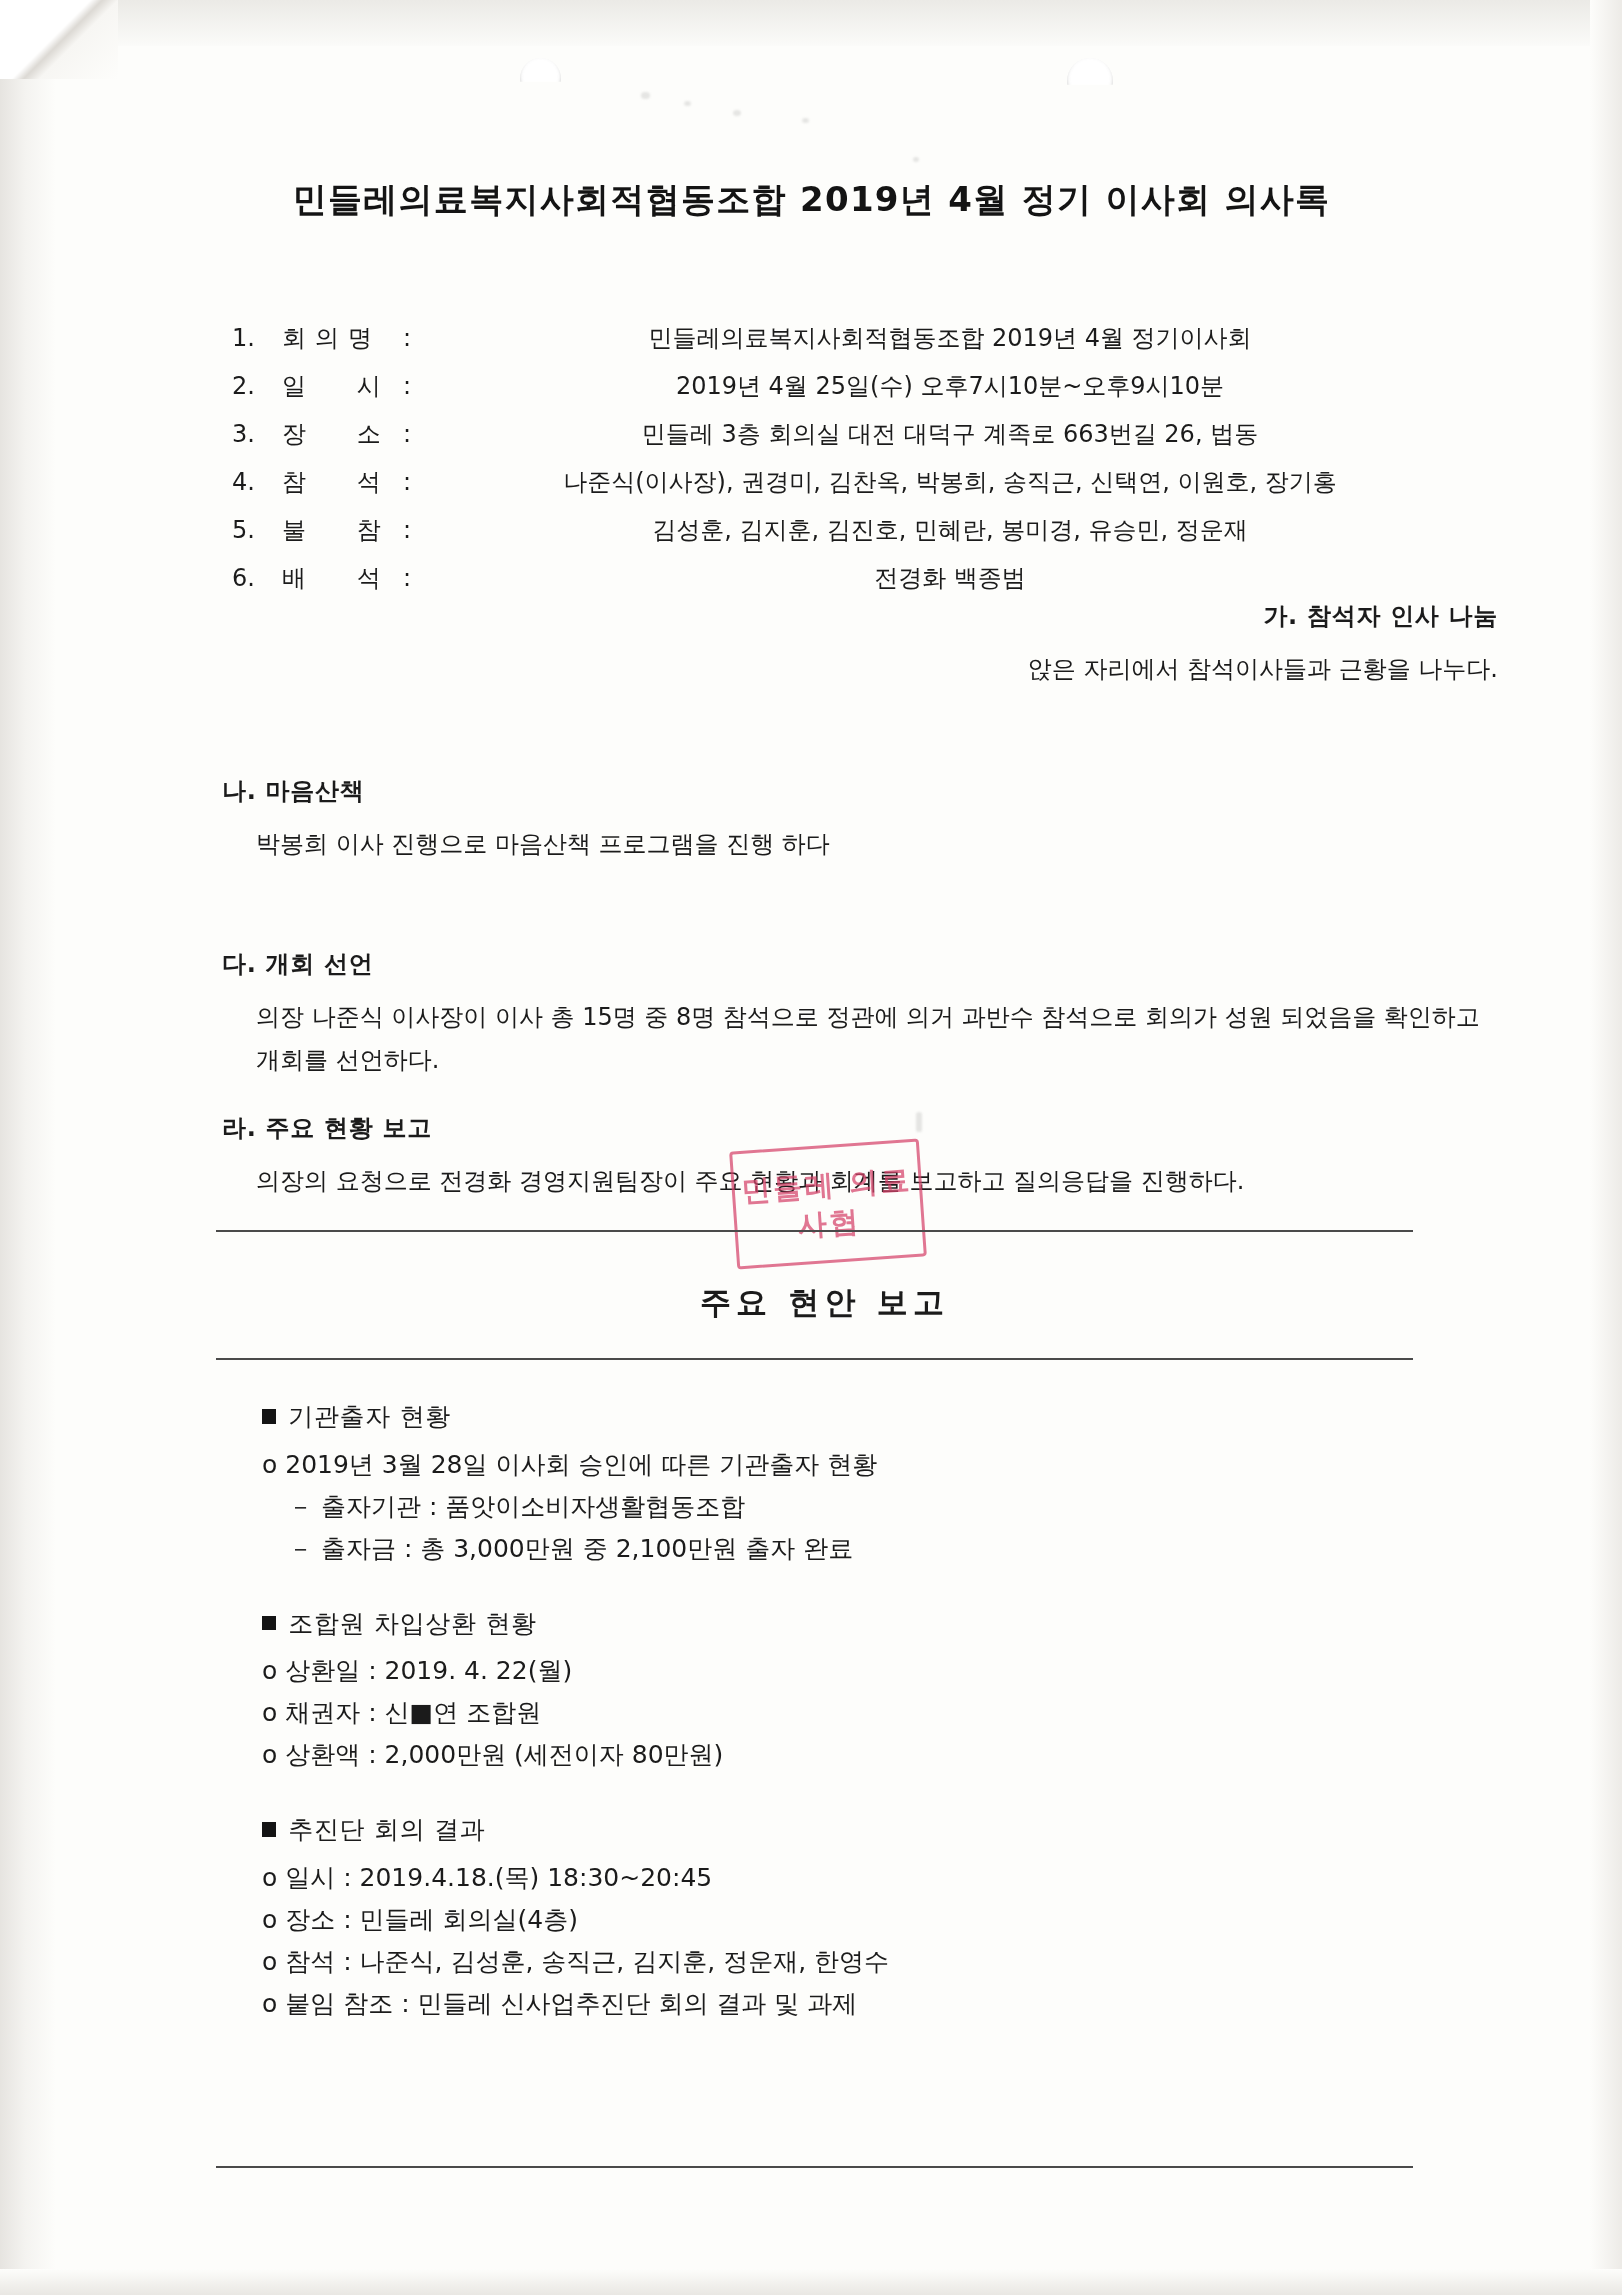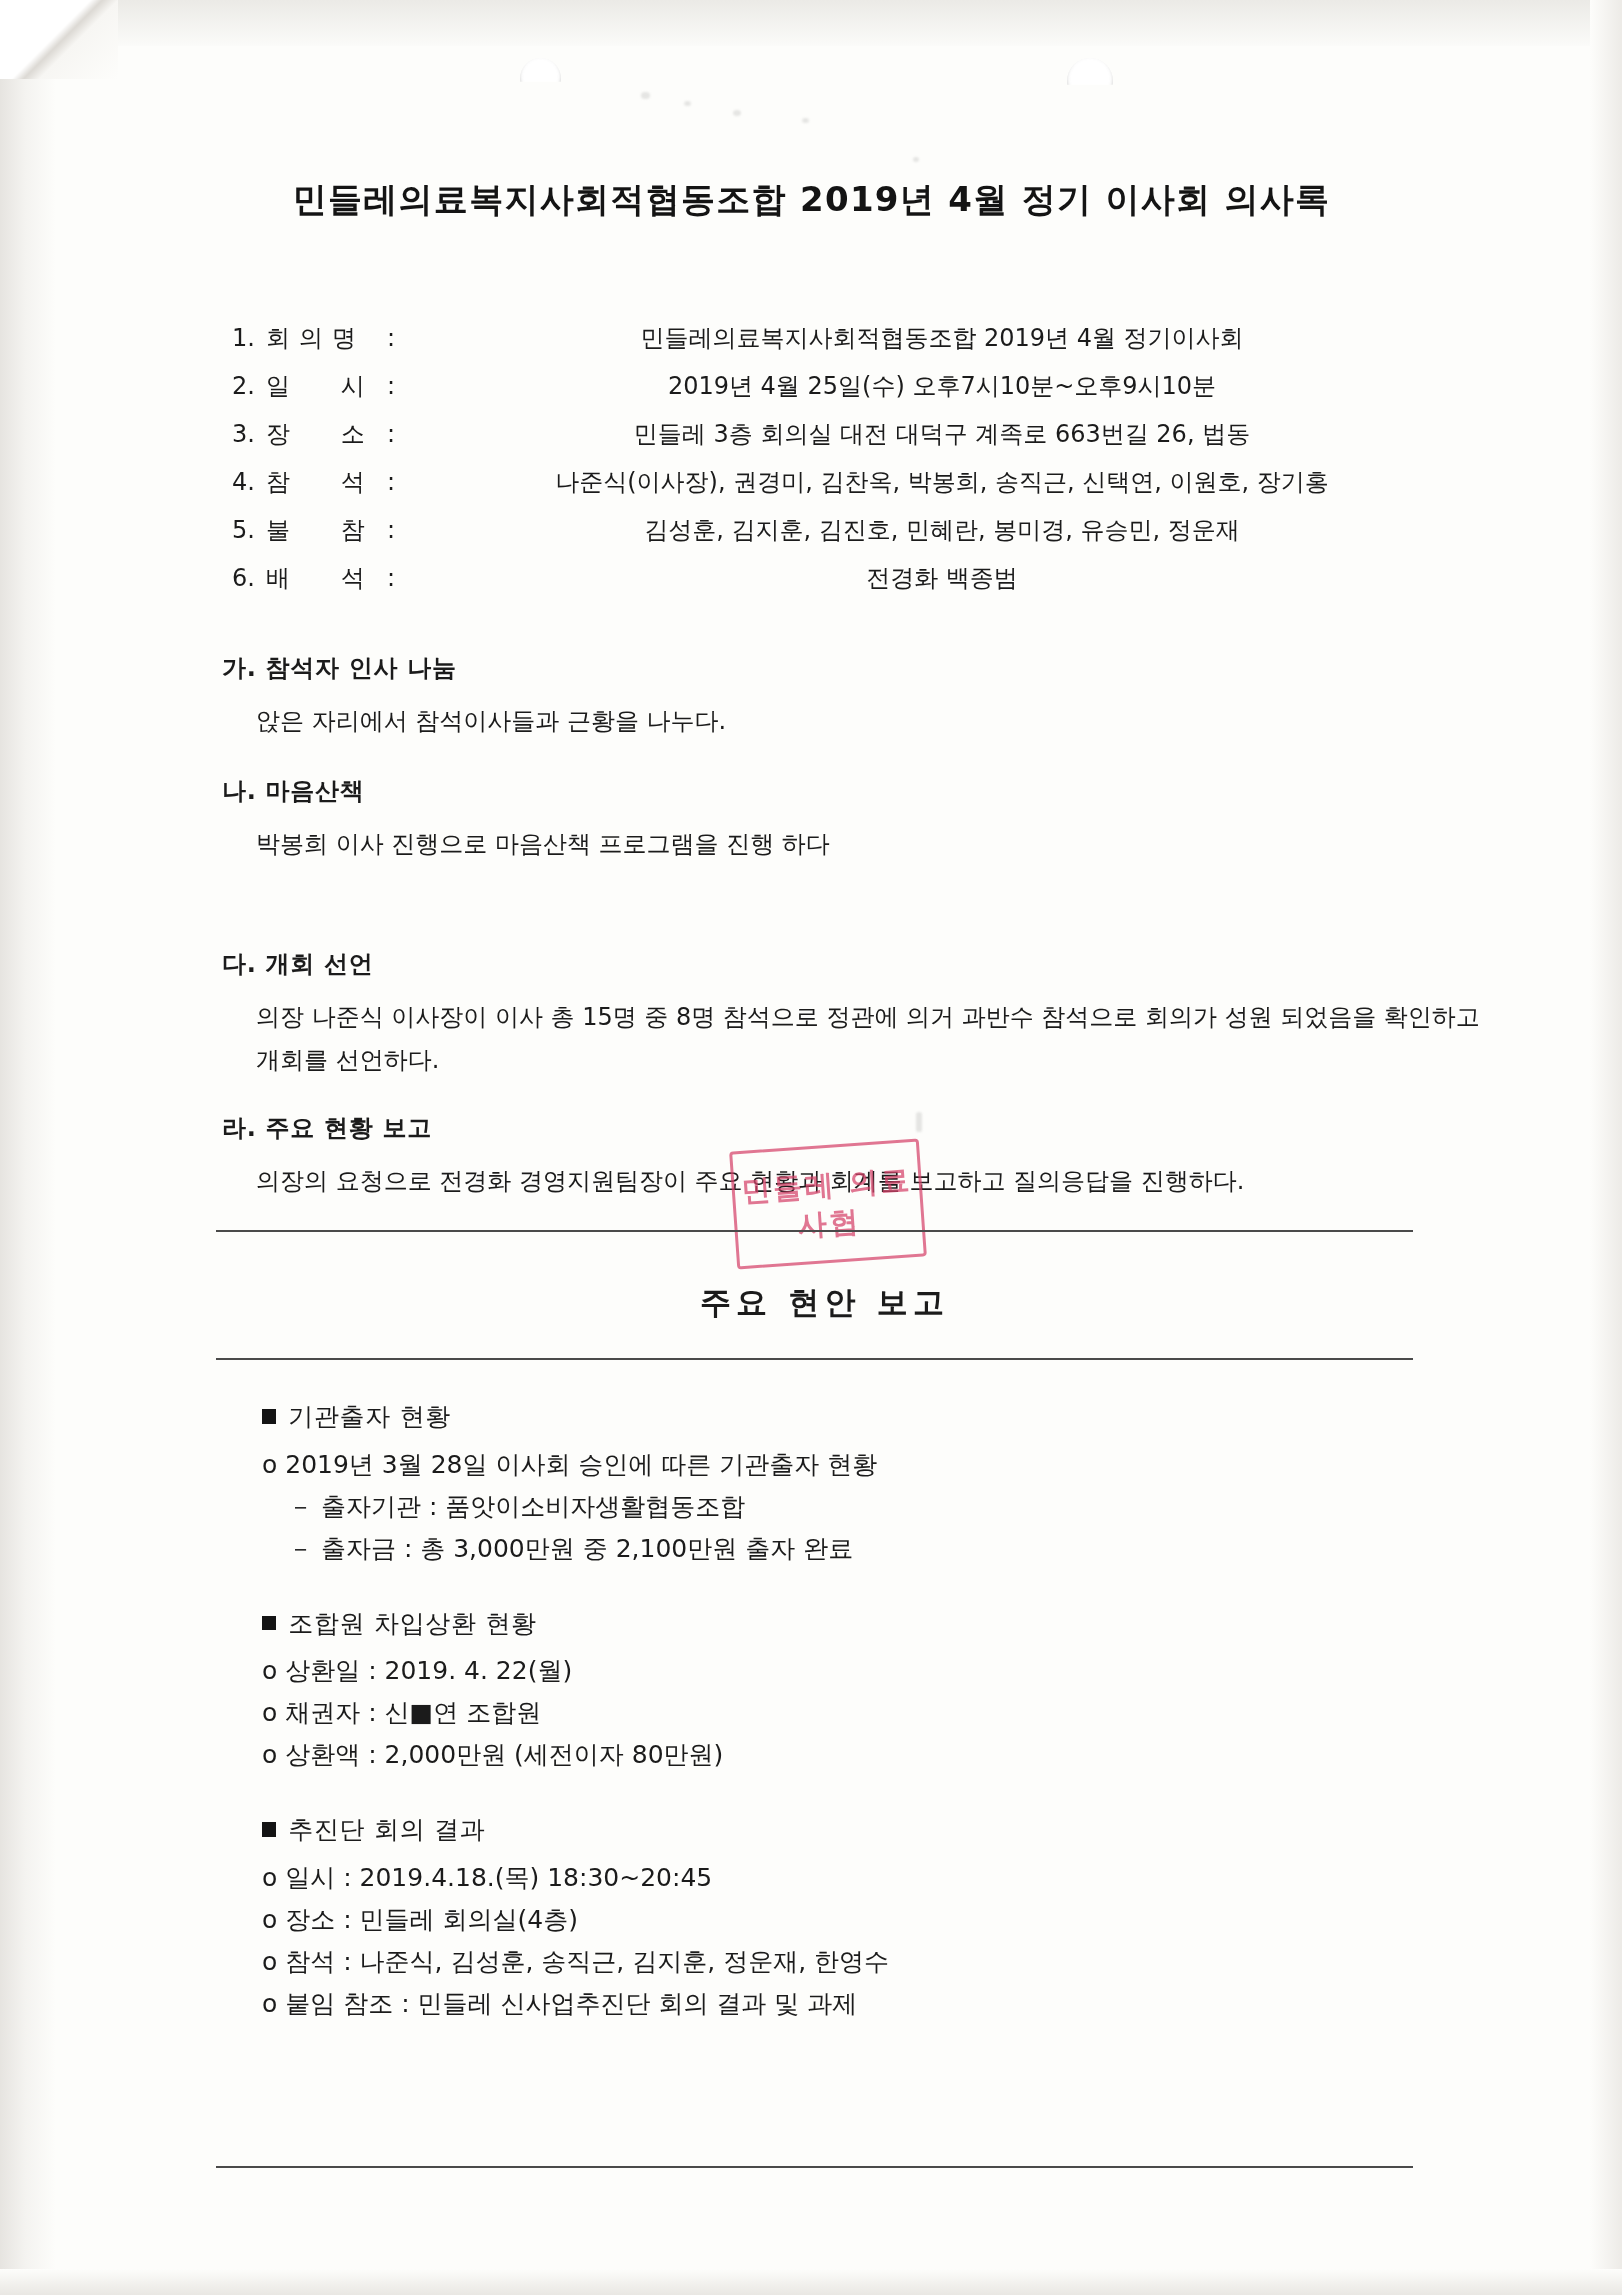--- a/index.html
+++ b/index.html
@@ -96,41 +96,41 @@
     top: 314px;
     width: 1243px;
     font-size: 24px;
     line-height: 48px;
   }
   .meta-row {
     display: flex;
     white-space: pre;
   }
   .meta-num { width: 34px; flex: none; }
-  .meta-key { width: 121px; flex: none; letter-spacing: 0.7px; }
+  .meta-key { width: 121px; flex: none; letter-spacing: 0.7px; margin-left: 16px; }
   .meta-colon { width: 22px; flex: none; }
   .meta-val { flex: 1; text-align: center; }
 
   .section {
     position: absolute;
     left: 222px;
     width: 1276px;
     font-size: 24px;
   }
   .section .sec-title {
     font-weight: 700;
     letter-spacing: 0.7px;
     margin-bottom: 15.7px;
   }
   .section .sec-body {
     padding-left: 34px;
     line-height: 43px;
   }
 
-  .sec-a { top: 652px; }
+  .sec-a { top: 600px; text-align: right; }
   .sec-b { top: 775px; }
   .sec-c { top: 948px; }
   .sec-d { top: 1112px; }
 
   .rule {
     position: absolute;
     left: 216px;
     width: 1197px;
     height: 2px;
     background: #4a4a4a;

